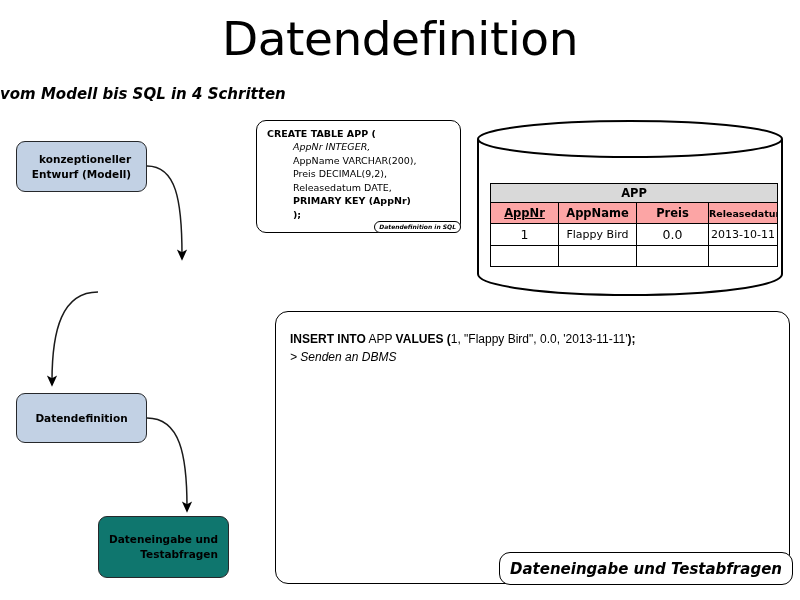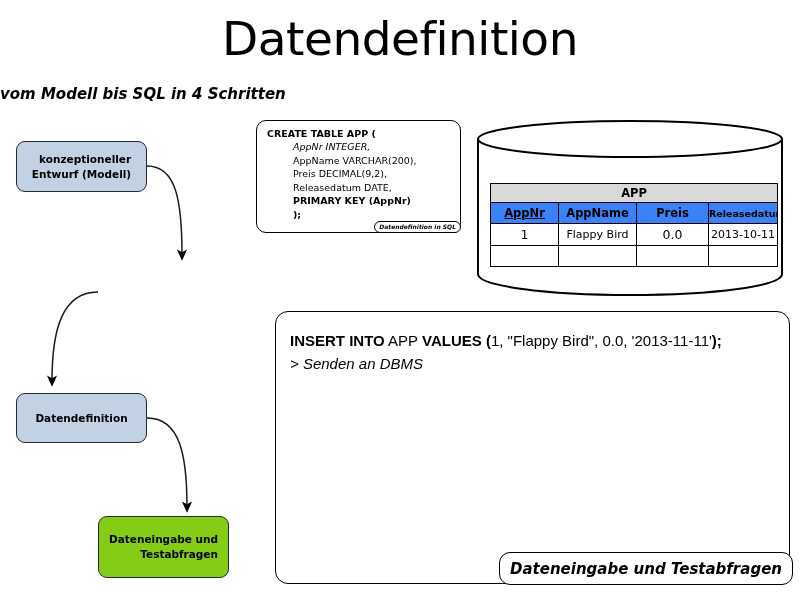--- a/index.html
+++ b/index.html
@@ -56,21 +56,21 @@
     align-items: center;
     justify-content: center;
     text-align: right;
     font-family: "DejaVu Sans", sans-serif;
     font-size: 10.5px;
     font-weight: bold;
     line-height: 1.42;
     padding: 6px 6px;
   }
   .flow-box.blue  { background: #c2d1e4; }
-  .flow-box.green { background: #84cc16; }
+  .flow-box.green { background: #0f766e; }
 
   .flow-arrows {
     position: absolute;
     left: 0;
     top: 0;
     width: 800px;
     height: 600px;
     pointer-events: none;
   }
 
@@ -143,21 +143,21 @@
     overflow: hidden;
     white-space: nowrap;
   }
   .db-table .tbl-name {
     background: #d9d9d9;
     font-size: 11.5px;
     font-weight: bold;
     height: 18px;
   }
   .db-table .col-head {
-    background: #3b82f6;
+    background: #fca5a5;
     font-weight: bold;
     font-size: 11.5px;
     height: 20px;
   }
   .db-table .col-head.pk { text-decoration: underline; }
   .db-table .col-head.small { font-size: 9.5px; }
   .db-table td.cell { font-size: 12.5px; }
   .db-table td.cell.small { font-size: 11px; }
   .db-table tr.empty td { height: 20px; }
 
@@ -171,21 +171,21 @@
     box-sizing: border-box;
     border: 1.6px solid #000;
     border-radius: 13px;
     background: #fff;
   }
   .insert-code {
     position: absolute;
     left: 14px;
     top: 18px;
     font-family: "Liberation Sans", sans-serif;
-    font-size: 15px;
+    font-size: 12px;
     line-height: 1.5;
     white-space: nowrap;
   }
   .insert-code .kw { font-weight: bold; }
   .insert-prompt {
     font-style: italic;
     font-weight: normal;
   }
   .insert-tag {
     position: absolute;

